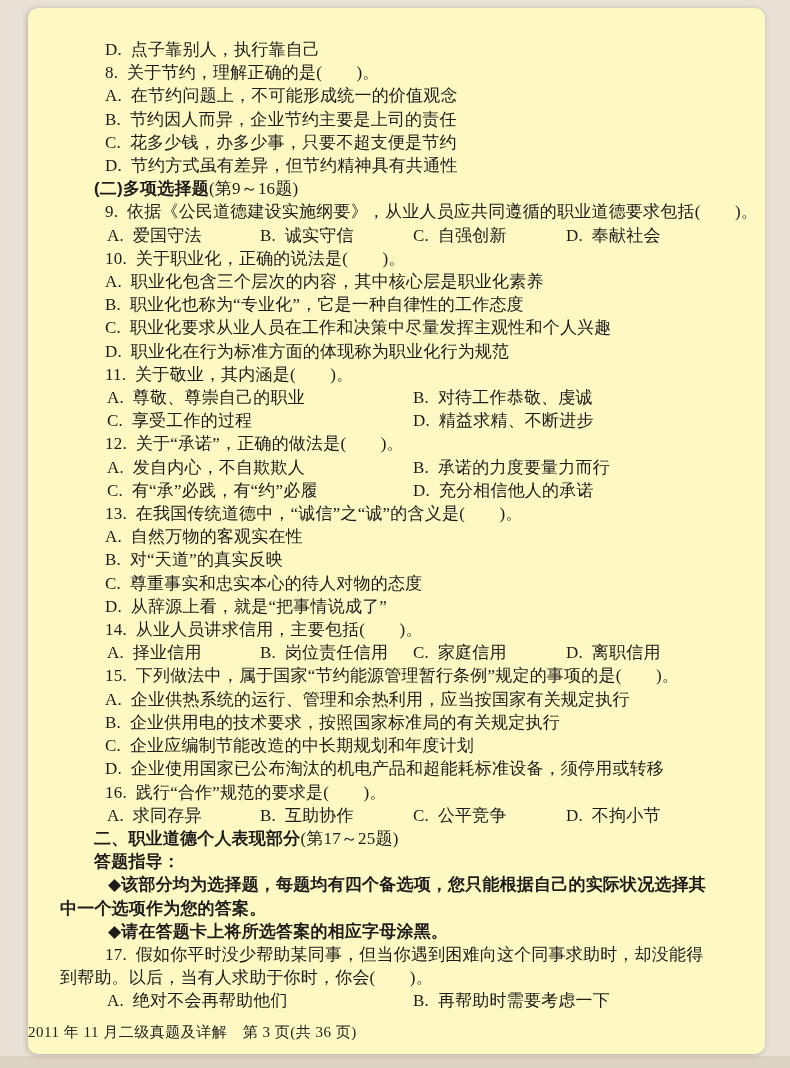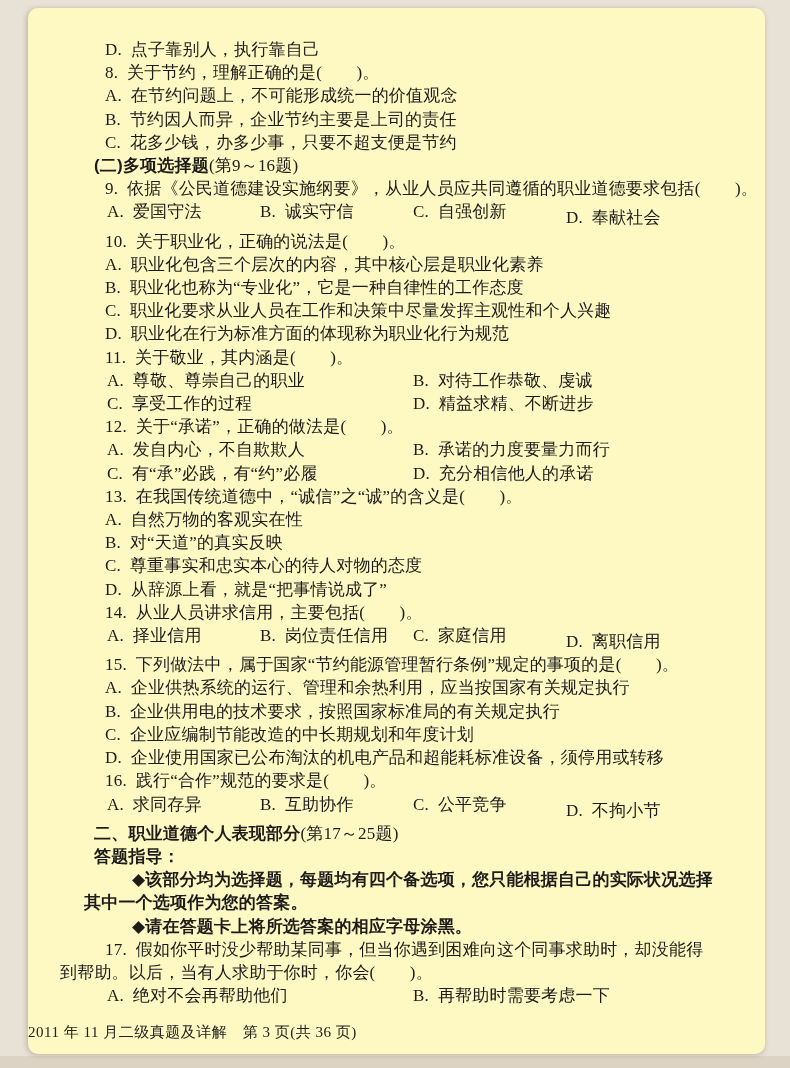--- a/index.html
+++ b/index.html
@@ -23,44 +23,45 @@
     font-size:17px; line-height:23.2px; color:#1d1c1a;
     letter-spacing:0.2px;
   }
   .line { display:block; }
   .q    { text-indent:45px; white-space:nowrap; }
   .wrap { text-indent:45px; white-space:normal; }
   .h    { text-indent:34px; white-space:nowrap; }
   .hb   { font-family:"Liberation Sans","DejaVu Sans",sans-serif; font-weight:700;margin-top:20px; }
   .hr   { font-family:"Liberation Serif","DejaVu Serif",serif; font-weight:400; }
   .g    { text-indent:48px; font-family:"Liberation Sans","DejaVu Sans",sans-serif;
-          font-weight:700; white-space:normal;margin-left:24px; }
+          font-weight:700; white-space:normal; }
   .cols2, .cols4 { display:flex; padding-left:47px; white-space:nowrap; }
   .cell { flex:none; }
   .cols4 .cell { width:153px; }
-  .cols4 .cell:last-child { width:auto;margin-top:6px; }
+  .cols4 .cell:last-child { width:auto; }
   .cols2 .cell:first-child { width:306px; }
   .cols2 .cell:last-child { width:auto; }
   .footer {
     position:absolute; left:0; right:0; bottom:12px;
     text-align:left; font-size:15px; color:#23221f; letter-spacing:0.5px;
   }
 </style>
 </head>
 <body>
 
 <div class="bg-strip-bottom"></div>
 
 <div class="paper">
   <div class="content" id="doc-lines">
       <div class="line q">D.&nbsp;&nbsp;点子靠别人，执行靠自己</div>
       <div class="line q">8.&nbsp;&nbsp;关于节约，理解正确的是(　　)。</div>
       <div class="line q">A.&nbsp;&nbsp;在节约问题上，不可能形成统一的价值观念</div>
       <div class="line q">B.&nbsp;&nbsp;节约因人而异，企业节约主要是上司的责任</div>
       <div class="line q">C.&nbsp;&nbsp;花多少钱，办多少事，只要不超支便是节约</div>
+      <div class="line q">D.&nbsp;&nbsp;节约方式虽有差异，但节约精神具有共通性</div>
       <div class="line h"><span class="hb">(二)多项选择题</span><span class="hr">(第9～16题)</span></div>
       <div class="line q">9.&nbsp;&nbsp;依据《公民道德建设实施纲要》，从业人员应共同遵循的职业道德要求包括(　　)。</div>
       <div class="line cols4">
         <span class="cell">A.&nbsp;&nbsp;爱国守法</span>
         <span class="cell">B.&nbsp;&nbsp;诚实守信</span>
         <span class="cell">C.&nbsp;&nbsp;自强创新</span>
         <span class="cell">D.&nbsp;&nbsp;奉献社会</span>
       </div>
       <div class="line q">10.&nbsp;&nbsp;关于职业化，正确的说法是(　　)。</div>
       <div class="line q">A.&nbsp;&nbsp;职业化包含三个层次的内容，其中核心层是职业化素养</div>

